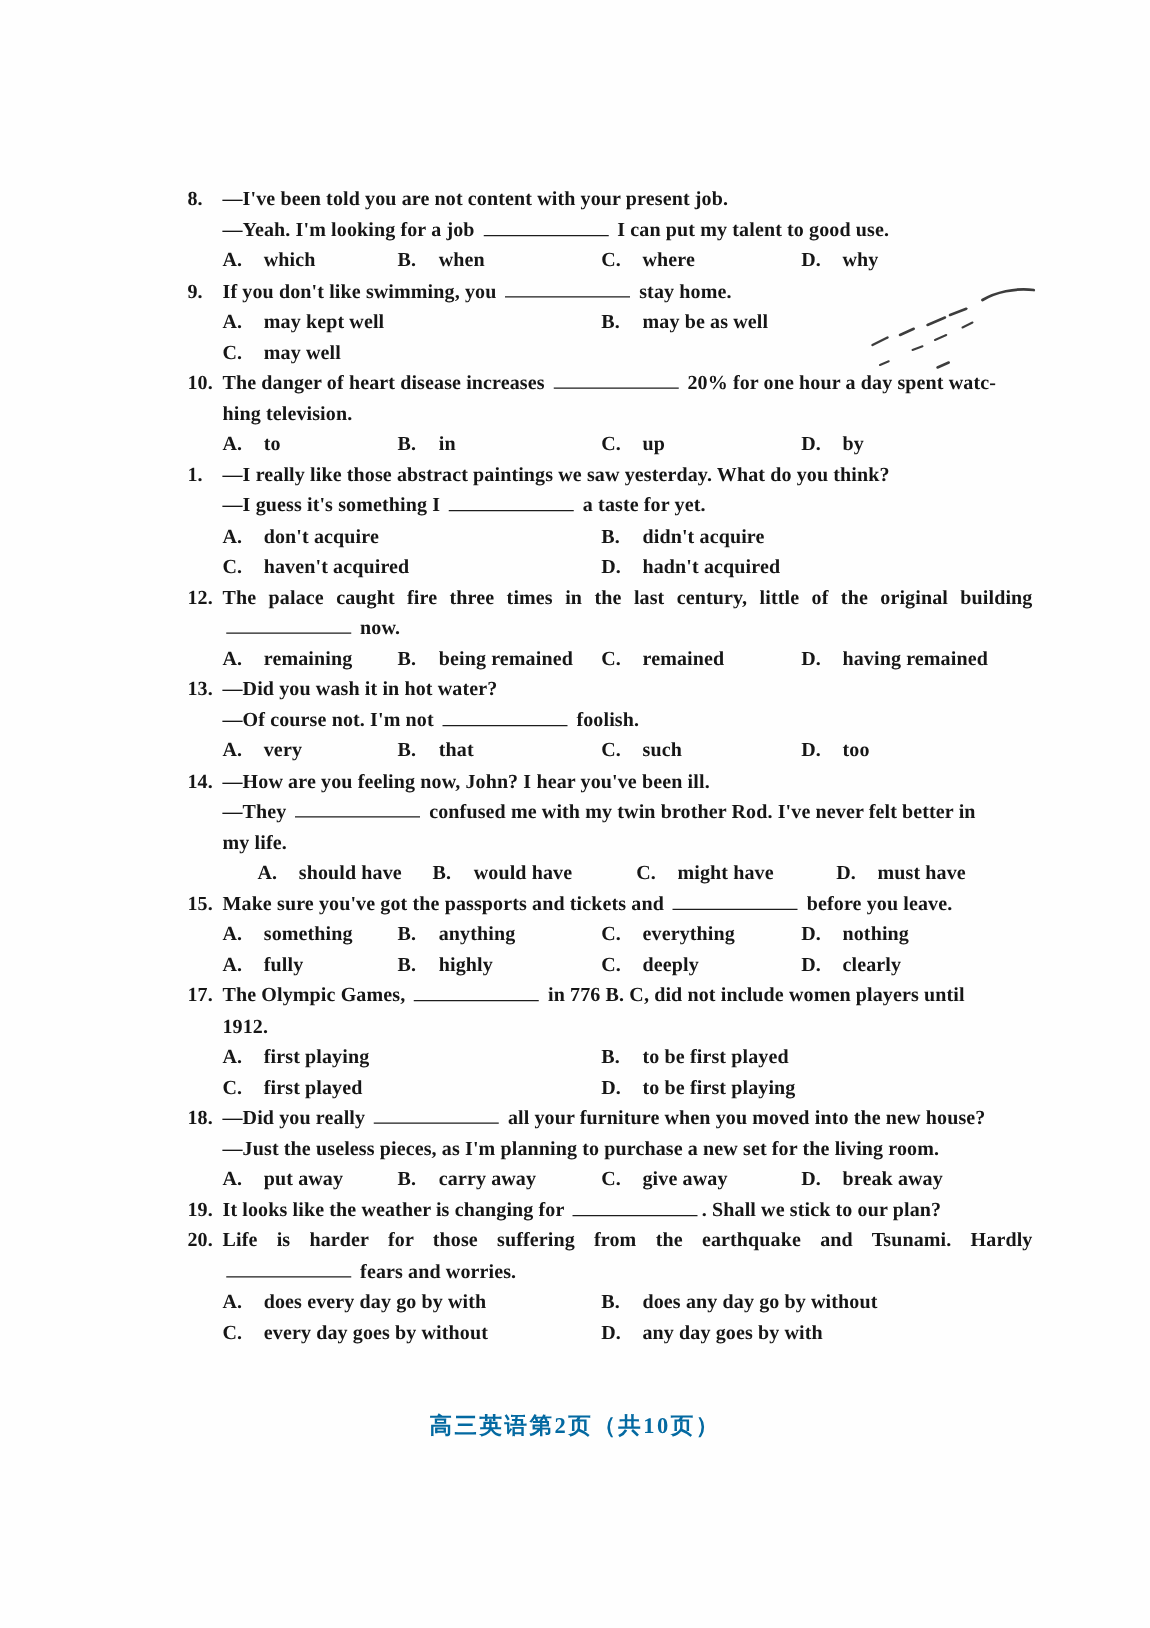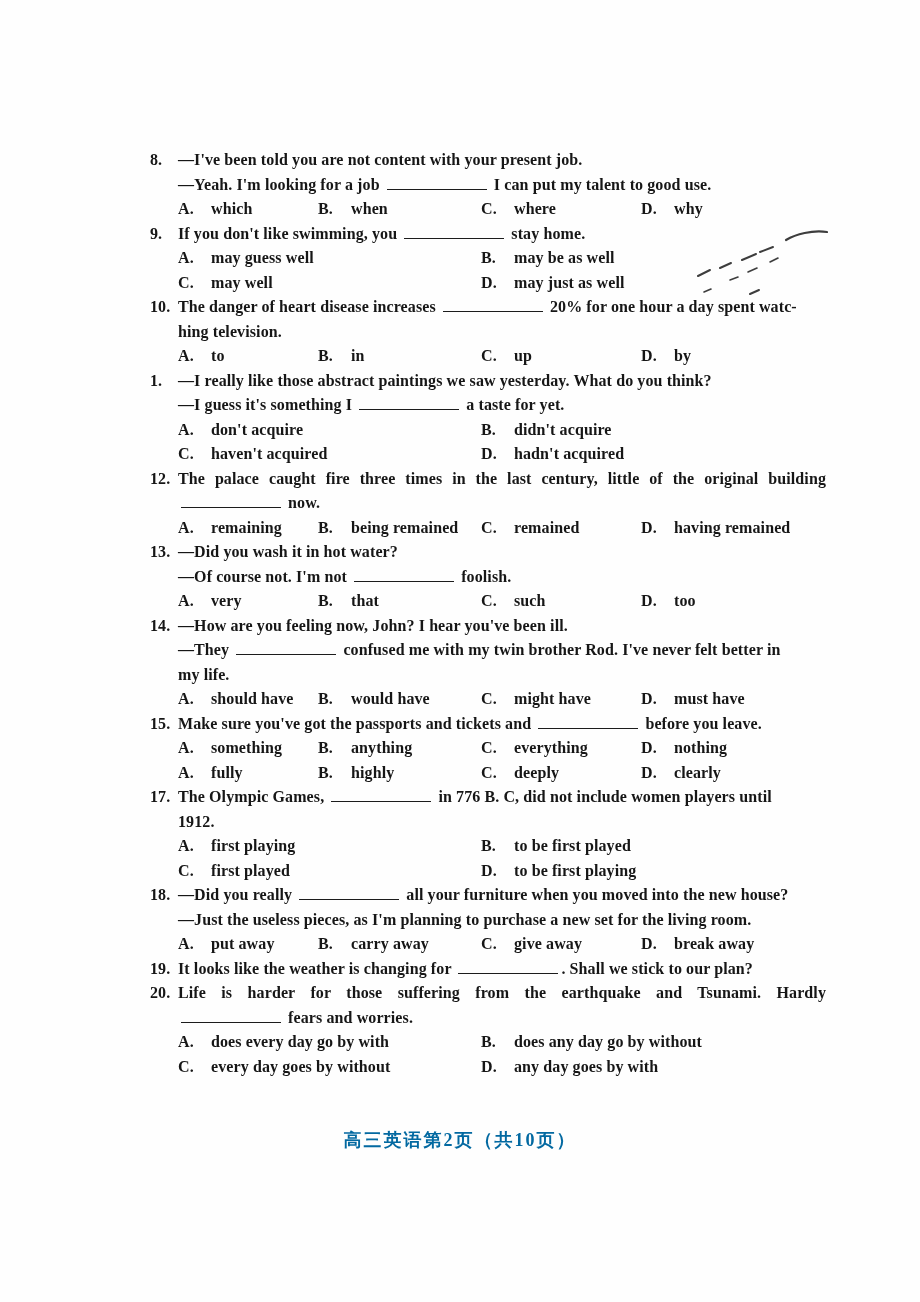--- a/index.html
+++ b/index.html
@@ -103,29 +103,28 @@
         </div>
       </div>
       <div class="question">
         <div class="qline">
           <span class="qnum">9.</span>
           <div class="qtext"><span>If you don't like swimming, you </span><span class="blank"></span><span> stay home.</span></div>
         </div>
         <div class="qline">
           <span class="qnum"></span>
           <div class="qtext opts2" style="display: grid;">
-            <span class="opt"><span class="k">A.</span><span>may guess well</span></span>
+            <span class="opt"><span class="k">A.</span><span>may kept well</span></span>
             <span class="opt"><span class="k">B.</span><span>may be as well</span></span>
           </div>
         </div>
         <div class="qline">
           <span class="qnum"></span>
           <div class="qtext opts2" style="display: grid;">
             <span class="opt"><span class="k">C.</span><span>may well</span></span>
-            <span class="opt"><span class="k">D.</span><span>may just as well</span></span>
           </div>
         </div>
       </div>
       <div class="question">
         <div class="qline">
           <span class="qnum">10.</span>
           <div class="qtext"><span>The danger of heart disease increases </span><span class="blank"></span><span> 20% for one hour a day spent watc-</span></div>
         </div>
         <div class="qline">
           <span class="qnum"></span>
@@ -211,21 +210,21 @@
         <div class="qline">
           <span class="qnum"></span>
           <div class="qtext"><span>—They </span><span class="blank"></span><span> confused me with my twin brother Rod. I've never felt better in</span></div>
         </div>
         <div class="qline">
           <span class="qnum"></span>
           <div class="qtext"><span>my life.</span></div>
         </div>
         <div class="qline">
           <span class="qnum"></span>
-          <div class="qtext opts4" style="display: grid;">
+          <div class="qtext opts4" style="display: grid; margin-left: 28px;">
             <span class="opt"><span class="k">A.</span><span>should have</span></span>
             <span class="opt"><span class="k">B.</span><span>would have</span></span>
             <span class="opt"><span class="k">C.</span><span>might have</span></span>
             <span class="opt"><span class="k">D.</span><span>must have</span></span>
           </div>
         </div>
       </div>
       <div class="question">
         <div class="qline">
           <span class="qnum">15.</span>

